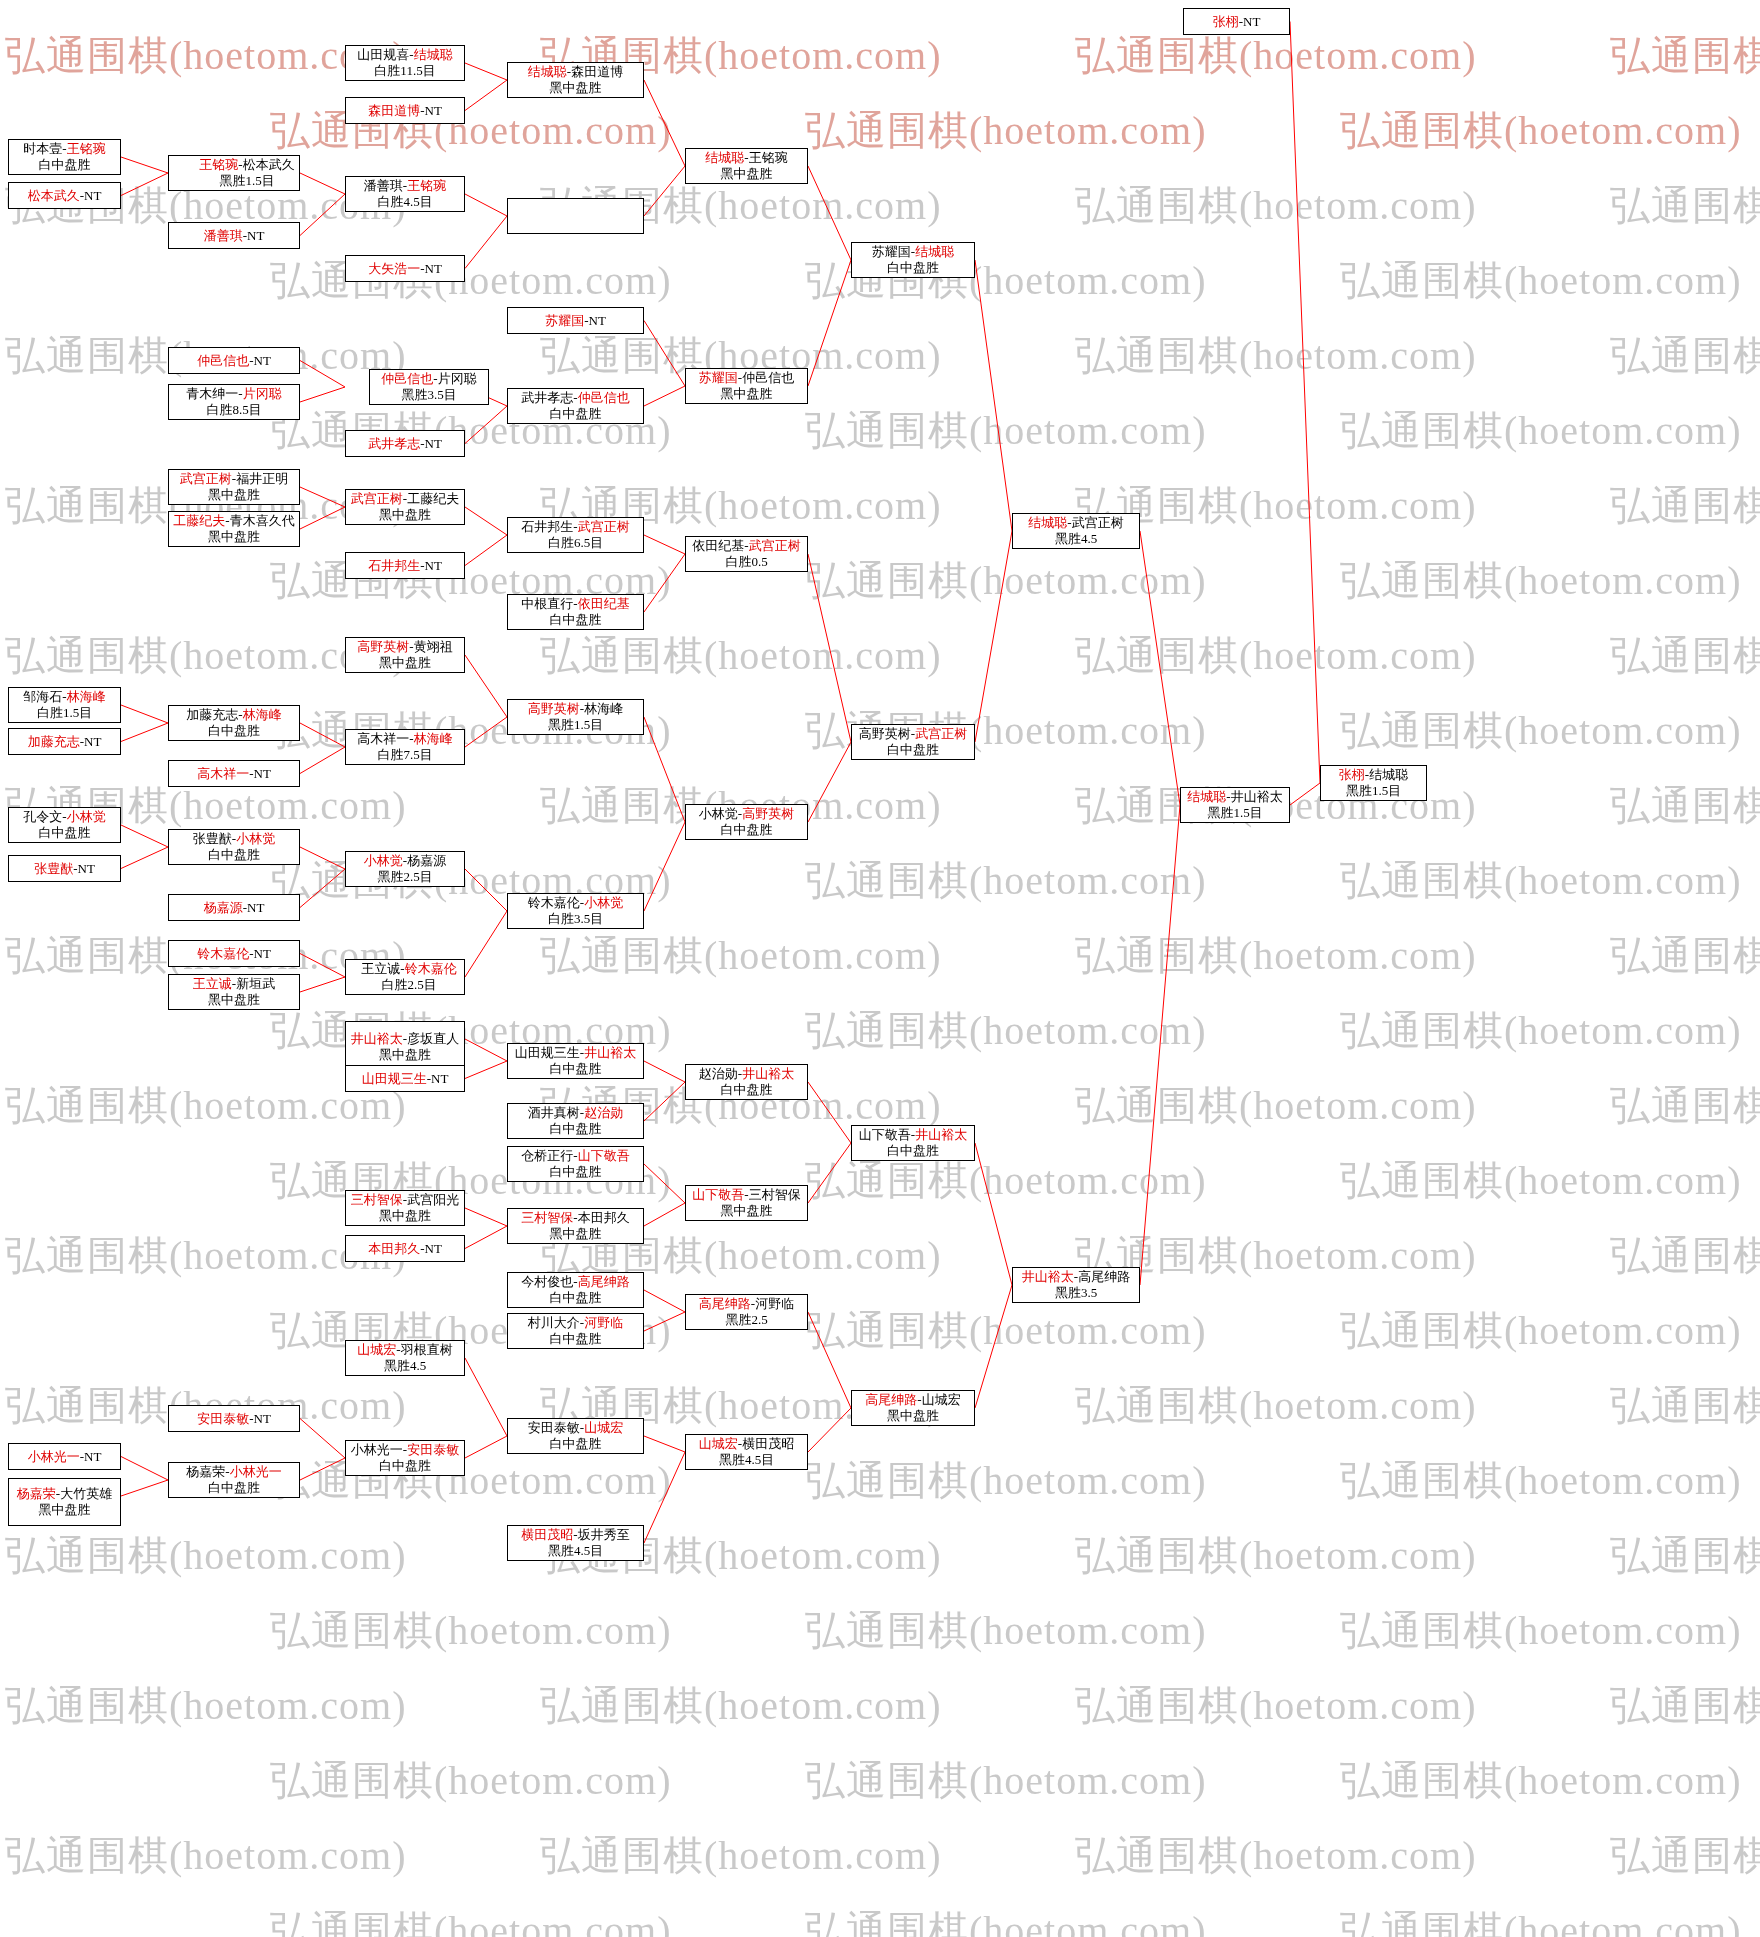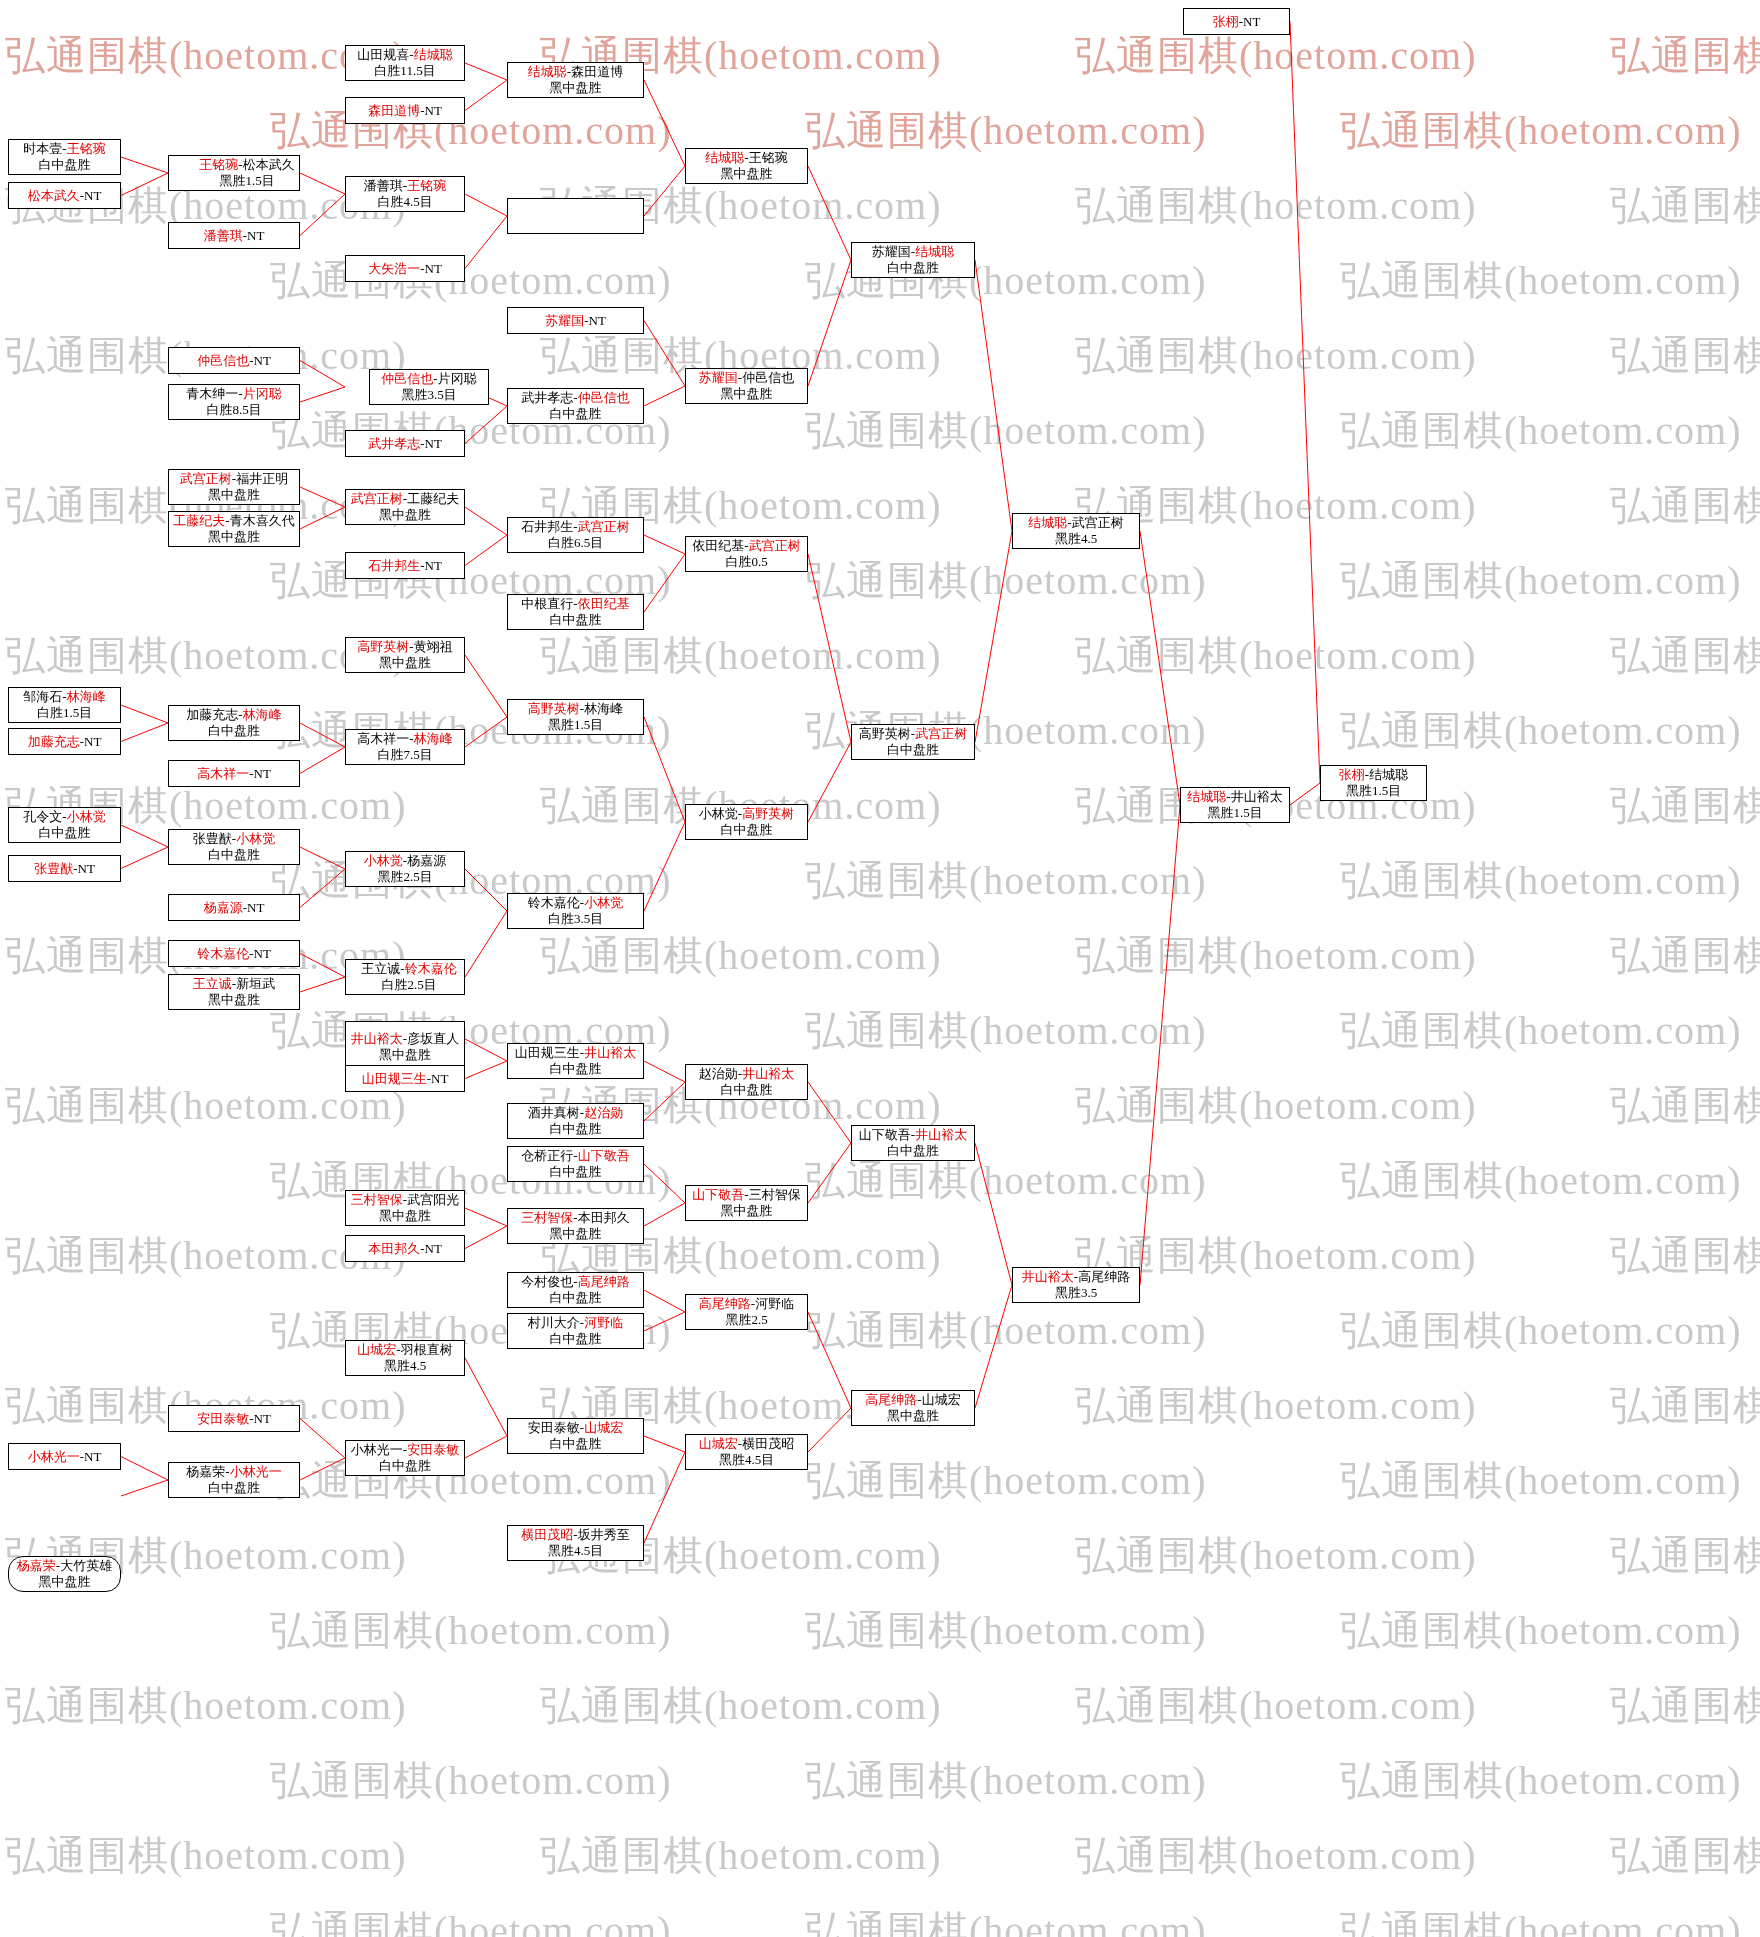--- a/index.html
+++ b/index.html
@@ -227,21 +227,21 @@
       <div class="match-box" style="left: 8px; top: 807px; width: 113px; height: 36px;">
         <div><span>孔令文</span><span>-</span><span class="win">小林觉</span></div>
         <div>白中盘胜</div>
       </div>
       <div class="match-box" style="left: 8px; top: 855px; width: 113px; height: 27px;">
         <div><span class="win">张豊猷</span><span>-</span><span>NT</span></div>
       </div>
       <div class="match-box" style="left: 8px; top: 1443px; width: 113px; height: 27px;">
         <div><span class="win">小林光一</span><span>-</span><span>NT</span></div>
       </div>
-      <div class="match-box" style="left: 8px; top: 1556px; width: 113px; height: 36px; border-radius: 15px;">
+      <div class="match-box" style="left: 8px; top: 1478px; width: 113px; height: 48px;">
         <div><span class="win">杨嘉荣</span><span>-</span><span>大竹英雄</span></div>
         <div>黑中盘胜</div>
       </div>
       <div class="match-box" style="left: 168px; top: 155px; width: 132px; height: 36px; padding-left: 26px;">
         <div><span class="win">王铭琬</span><span>-</span><span>松本武久</span></div>
         <div>黑胜1.5目</div>
       </div>
       <div class="match-box" style="left: 168px; top: 222px; width: 132px; height: 27px;">
         <div><span class="win">潘善琪</span><span>-</span><span>NT</span></div>
       </div>

